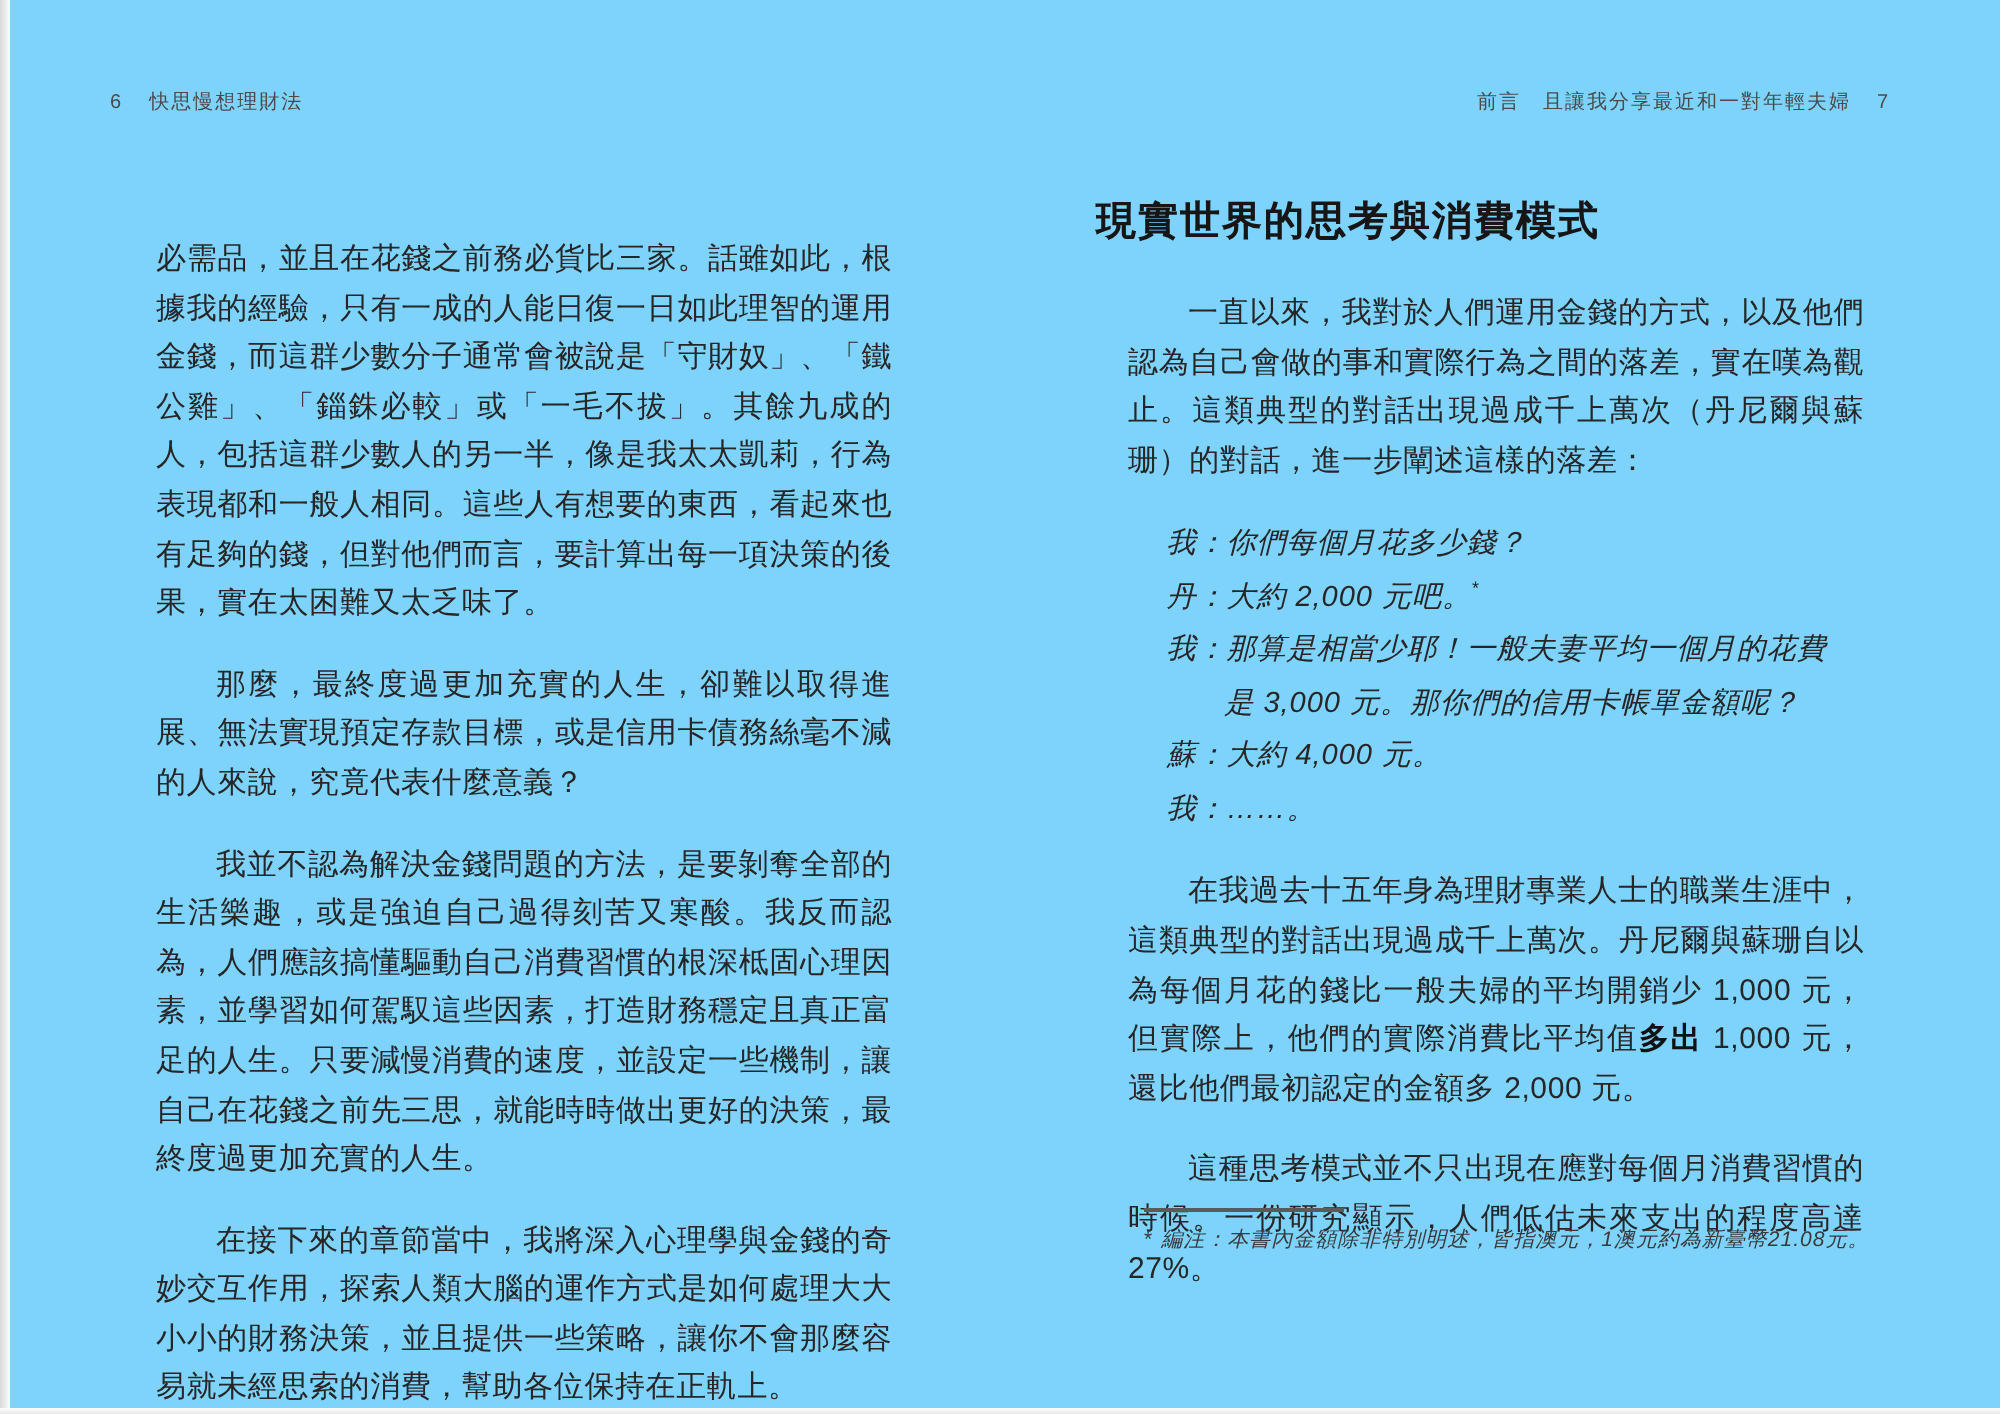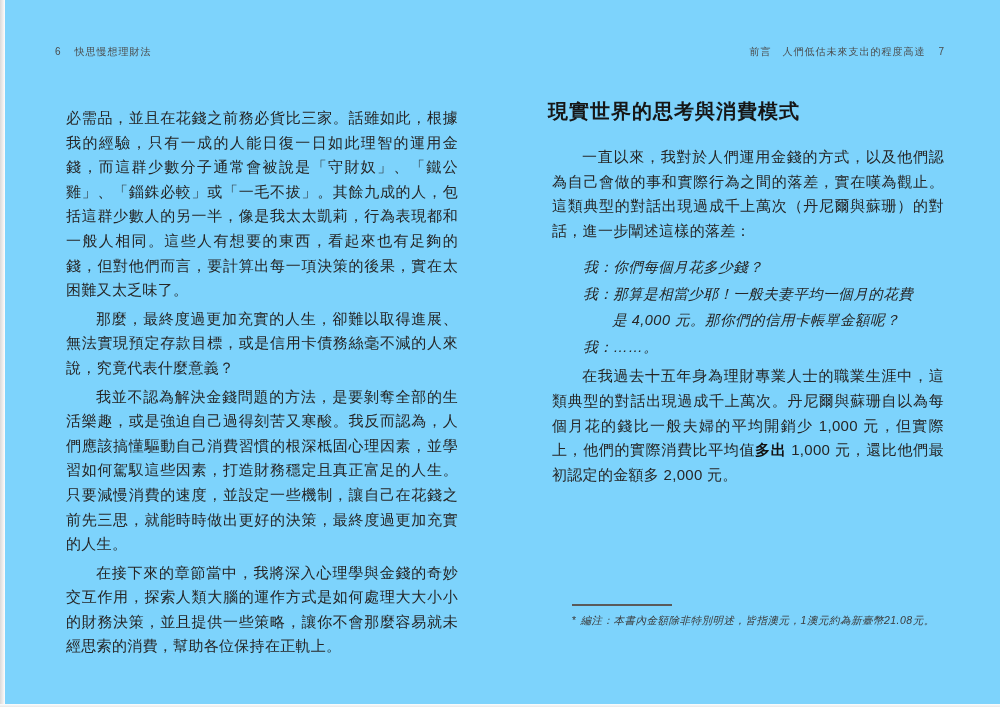--- a/index.html
+++ b/index.html
@@ -44,21 +44,21 @@
   .running-head.right .pageno { margin-left: 13px; }
 
   .page-body {
     position: absolute;
     width: 400px;
   }
   .left-body { left: 62px; top: 102px; }
   .right-body { left: 548px; top: 98px; }
 
   .para {
-    margin: 4px;
+    margin: 16px;
     font-size: 15px;
     line-height: 24.6px;
     text-align: justify;
     text-justify: inter-ideograph;
     text-indent: 2em;
     letter-spacing: 0.3px;
   }
   .para.no-indent { text-indent: 0; }
 
   .section-heading {
@@ -114,42 +114,45 @@
 
 <div class="spread">
   <div class="page-edge-left"></div>
   <div class="page-edge-bottom"></div>
 
   <header class="running-head left">
     <span class="pageno">6</span><span>快思慢想理財法</span>
   </header>
 
   <header class="running-head right">
-    <span>前言　人們低估未來支出的程度高達</span><span class="pageno">7</span>
+    <span>前言　且讓我分享最近和一對年輕夫婦</span><span class="pageno">7</span>
   </header>
 
   <main class="page-body left-body">
     <p class="para no-indent">必需品，並且在花錢之前務必貨比三家。話雖如此，根據我的經驗，只有一成的人能日復一日如此理智的運用金錢，而這群少數分子通常會被說是「守財奴」、「鐵公雞」、「錙銖必較」或「一毛不拔」。其餘九成的人，包括這群少數人的另一半，像是我太太凱莉，行為表現都和一般人相同。這些人有想要的東西，看起來也有足夠的錢，但對他們而言，要計算出每一項決策的後果，實在太困難又太乏味了。</p>
     <p class="para">那麼，最終度過更加充實的人生，卻難以取得進展、無法實現預定存款目標，或是信用卡債務絲毫不減的人來說，究竟代表什麼意義？</p>
     <p class="para">我並不認為解決金錢問題的方法，是要剝奪全部的生活樂趣，或是強迫自己過得刻苦又寒酸。我反而認為，人們應該搞懂驅動自己消費習慣的根深柢固心理因素，並學習如何駕馭這些因素，打造財務穩定且真正富足的人生。只要減慢消費的速度，並設定一些機制，讓自己在花錢之前先三思，就能時時做出更好的決策，最終度過更加充實的人生。</p>
     <p class="para">在接下來的章節當中，我將深入心理學與金錢的奇妙交互作用，探索人類大腦的運作方式是如何處理大大小小的財務決策，並且提供一些策略，讓你不會那麼容易就未經思索的消費，幫助各位保持在正軌上。</p>
   </main>
 
   <main class="page-body right-body">
     <h1 class="section-heading">現實世界的思考與消費模式</h1>
     <p class="para">一直以來，我對於人們運用金錢的方式，以及他們認為自己會做的事和實際行為之間的落差，實在嘆為觀止。這類典型的對話出現過成千上萬次（丹尼爾與蘇珊）的對話，進一步闡述這樣的落差：</p>
 
     <div class="dialogue">
       <div class="dialogue-line">我：你們每個月花多少錢？</div>
+      <div class="dialogue-line"><span>丹：大約 2,000 元吧。</span><sup>*</sup></div>
       <div class="dialogue-line">我：那算是相當少耶！一般夫妻平均一個月的花費</div>
-      <div class="dialogue-line wrap">是 4,000 元。那你們的信用卡帳單金額呢？</div>
+      <div class="dialogue-line wrap">是 3,000 元。那你們的信用卡帳單金額呢？</div>
+      <div class="dialogue-line">蘇：大約 4,000 元。</div>
       <div class="dialogue-line">我：……。</div>
     </div>
 
     <p class="para"><span>在我過去十五年身為理財專業人士的職業生涯中，這類典型的對話出現過成千上萬次。丹尼爾與蘇珊自以為每個月花的錢比一般夫婦的平均開銷少 1,000 元，但實際上，他們的實際消費比平均值</span><b>多出</b><span> 1,000 元，還比他們最初認定的金額多 2,000 元。</span></p>
+    <p class="para">這種思考模式並不只出現在應對每個月消費習慣的時候。一份研究顯示，人們低估未來支出的程度高達 27%。</p>
   </main>
 
   <footer class="footnote">
     <div class="footnote-rule"></div>
     <div class="footnote-text">
       <span class="fn-marker">*</span><span>編注：本書內金額除非特別明述，皆指澳元，1澳元約為新臺幣21.08元。</span>
     </div>
   </footer>
 </div>
 

